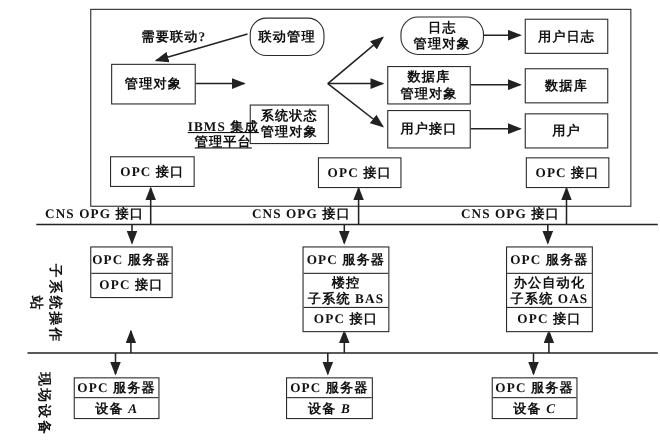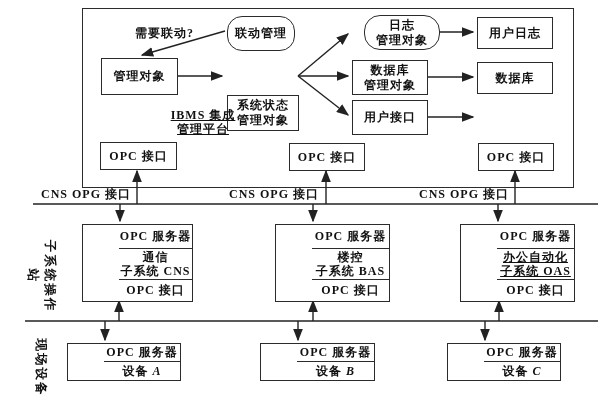--- a/index.html
+++ b/index.html
@@ -3,21 +3,21 @@
 <meta charset="utf-8">
 <style>
   html,body{margin:0;padding:0;background:#fff;}
   #stage{position:relative;width:600px;height:400px;background:#fff;overflow:hidden;
          font-family:"Liberation Serif","DejaVu Serif",serif;color:#111;}
   .box{position:absolute;border:1.5px solid #2b2b2b;background:#fff;display:flex;
        align-items:center;justify-content:center;text-align:center;white-space:pre-line;
        font-weight:bold;font-size:12px;line-height:1.25;letter-spacing:1px;z-index:2;}
   .stack{position:absolute;border:1.5px solid #2b2b2b;background:#fff;display:flex;
          flex-direction:column;font-weight:bold;font-size:12px;letter-spacing:1px;
-         text-align:center;z-index:2;padding-left:36px;}
+         text-align:center;z-index:2;}
   .stack .row{flex:0 0 auto;display:flex;align-items:center;justify-content:center;
               white-space:pre-line;line-height:1.2;}
   .stack .row + .row{border-top:1.5px solid #2b2b2b;}
   .label{position:absolute;font-weight:bold;font-size:12px;letter-spacing:1px;
          white-space:pre-line;text-align:center;z-index:2;line-height:1.15;}
   .vlabel{position:absolute;font-weight:bold;font-size:12.5px;letter-spacing:2px;
           transform:rotate(90deg);transform-origin:center;text-align:center;z-index:2;}
   #platform{position:absolute;left:82px;top:8px;width:490px;height:178px;
             border:1.5px solid #2b2b2b;background:#fff;z-index:0;}
   #wires{position:absolute;left:0;top:0;width:600px;height:400px;z-index:1;pointer-events:none;}
@@ -62,59 +62,58 @@
       <path d="M119,321 L119,301" marker-end="url(#ah)"></path>
       <path d="M313,321 L313,301" marker-end="url(#ah)"></path>
       <path d="M499,321 L499,301" marker-end="url(#ah)"></path>
       <path d="M105,321 L105,340" marker-end="url(#ah)"></path>
       <path d="M298,321 L298,340" marker-end="url(#ah)"></path>
       <path d="M485,321 L485,340" marker-end="url(#ah)"></path>
     </g>
   </svg>
 
   <div class="box" style="left:227px;top:16px;width:66px;height:33px;border-radius:15px;">联动管理</div>
-  <div class="label" style="left:122px;top:27px;width:72px;text-align:right;">需要联动?</div>
+  <div class="label" style="left:122px;top:27px;width:72px;">需要联动?</div>
   <div class="box" style="left:101px;top:58px;width:75px;height:35px;">管理对象</div>
   <div class="box" style="left:227px;top:59px;width:70px;height:34px;margin-top:36px;">系统状态
 管理对象</div>
   <div class="box" style="left:364px;top:15px;width:74px;height:33px;border-radius:16px;">日志
 管理对象</div>
   <div class="box" style="left:352px;top:60px;width:74px;height:33px;">数据库
 管理对象</div>
   <div class="box" style="left:477px;top:17px;width:74px;height:30px;">用户日志</div>
   <div class="box" style="left:352px;top:100px;width:74px;height:33px;">用户接口</div>
   <div class="box" style="left:477px;top:62px;width:74px;height:30px;">数据库</div>
+  <div class="box" style="left:477px;top:103px;width:74px;height:30px;">用户</div>
   <div class="label" style="left:155px;top:109px;width:96px;text-decoration:underline;">IBMS 集成
 管理平台</div>
   <div class="box" style="left:100px;top:142px;width:75px;height:26px;">OPC 接口</div>
   <div class="box" style="left:289px;top:143px;width:74px;height:26px;">OPC 接口</div>
   <div class="box" style="left:478px;top:143px;width:74px;height:26px;">OPC 接口</div>
 
   <div class="label" style="left:36px;top:188px;width:100px;">CNS OPG 接口</div>
   <div class="label" style="left:227px;top:188px;width:94px;">CNS OPG 接口</div>
   <div class="label" style="left:416px;top:188px;width:96px;">CNS OPG 接口</div>
 
   <div class="vlabel" style="left:0px;top:259px;width:82px;">子系统操作站</div>
   <div class="vlabel" style="left:11px;top:359px;width:58px;">现场设备</div>
 
   <div class="stack" style="left:82px;top:224px;width:73px;">
     <div class="row" style="height:23px;">OPC 服务器</div>
-    <div class="row" style="height:30px;">通信
-子系统 CNS</div>
     <div class="row" style="height:21px;">OPC 接口</div>
   </div>
   <div class="stack" style="left:275px;top:224px;width:77px;">
     <div class="row" style="height:23px;">OPC 服务器</div>
     <div class="row" style="height:30px;text-align:center;">楼控
 子系统 BAS</div>
     <div class="row" style="height:21px;">OPC 接口</div>
   </div>
   <div class="stack" style="left:460px;top:224px;width:77px;">
     <div class="row" style="height:23px;">OPC 服务器</div>
-    <div class="row" style="height:30px;text-decoration:underline;">办公自动化
+    <div class="row" style="height:30px;">办公自动化
 子系统 OAS</div>
     <div class="row" style="height:21px;">OPC 接口</div>
   </div>
 
   <div class="stack" style="left:67px;top:343px;width:76px;">
     <div class="row" style="height:17px;">OPC 服务器</div>
     <div class="row" style="height:18px;">
       <span>设备</span>
       <span class="it">A</span>
     </div>

